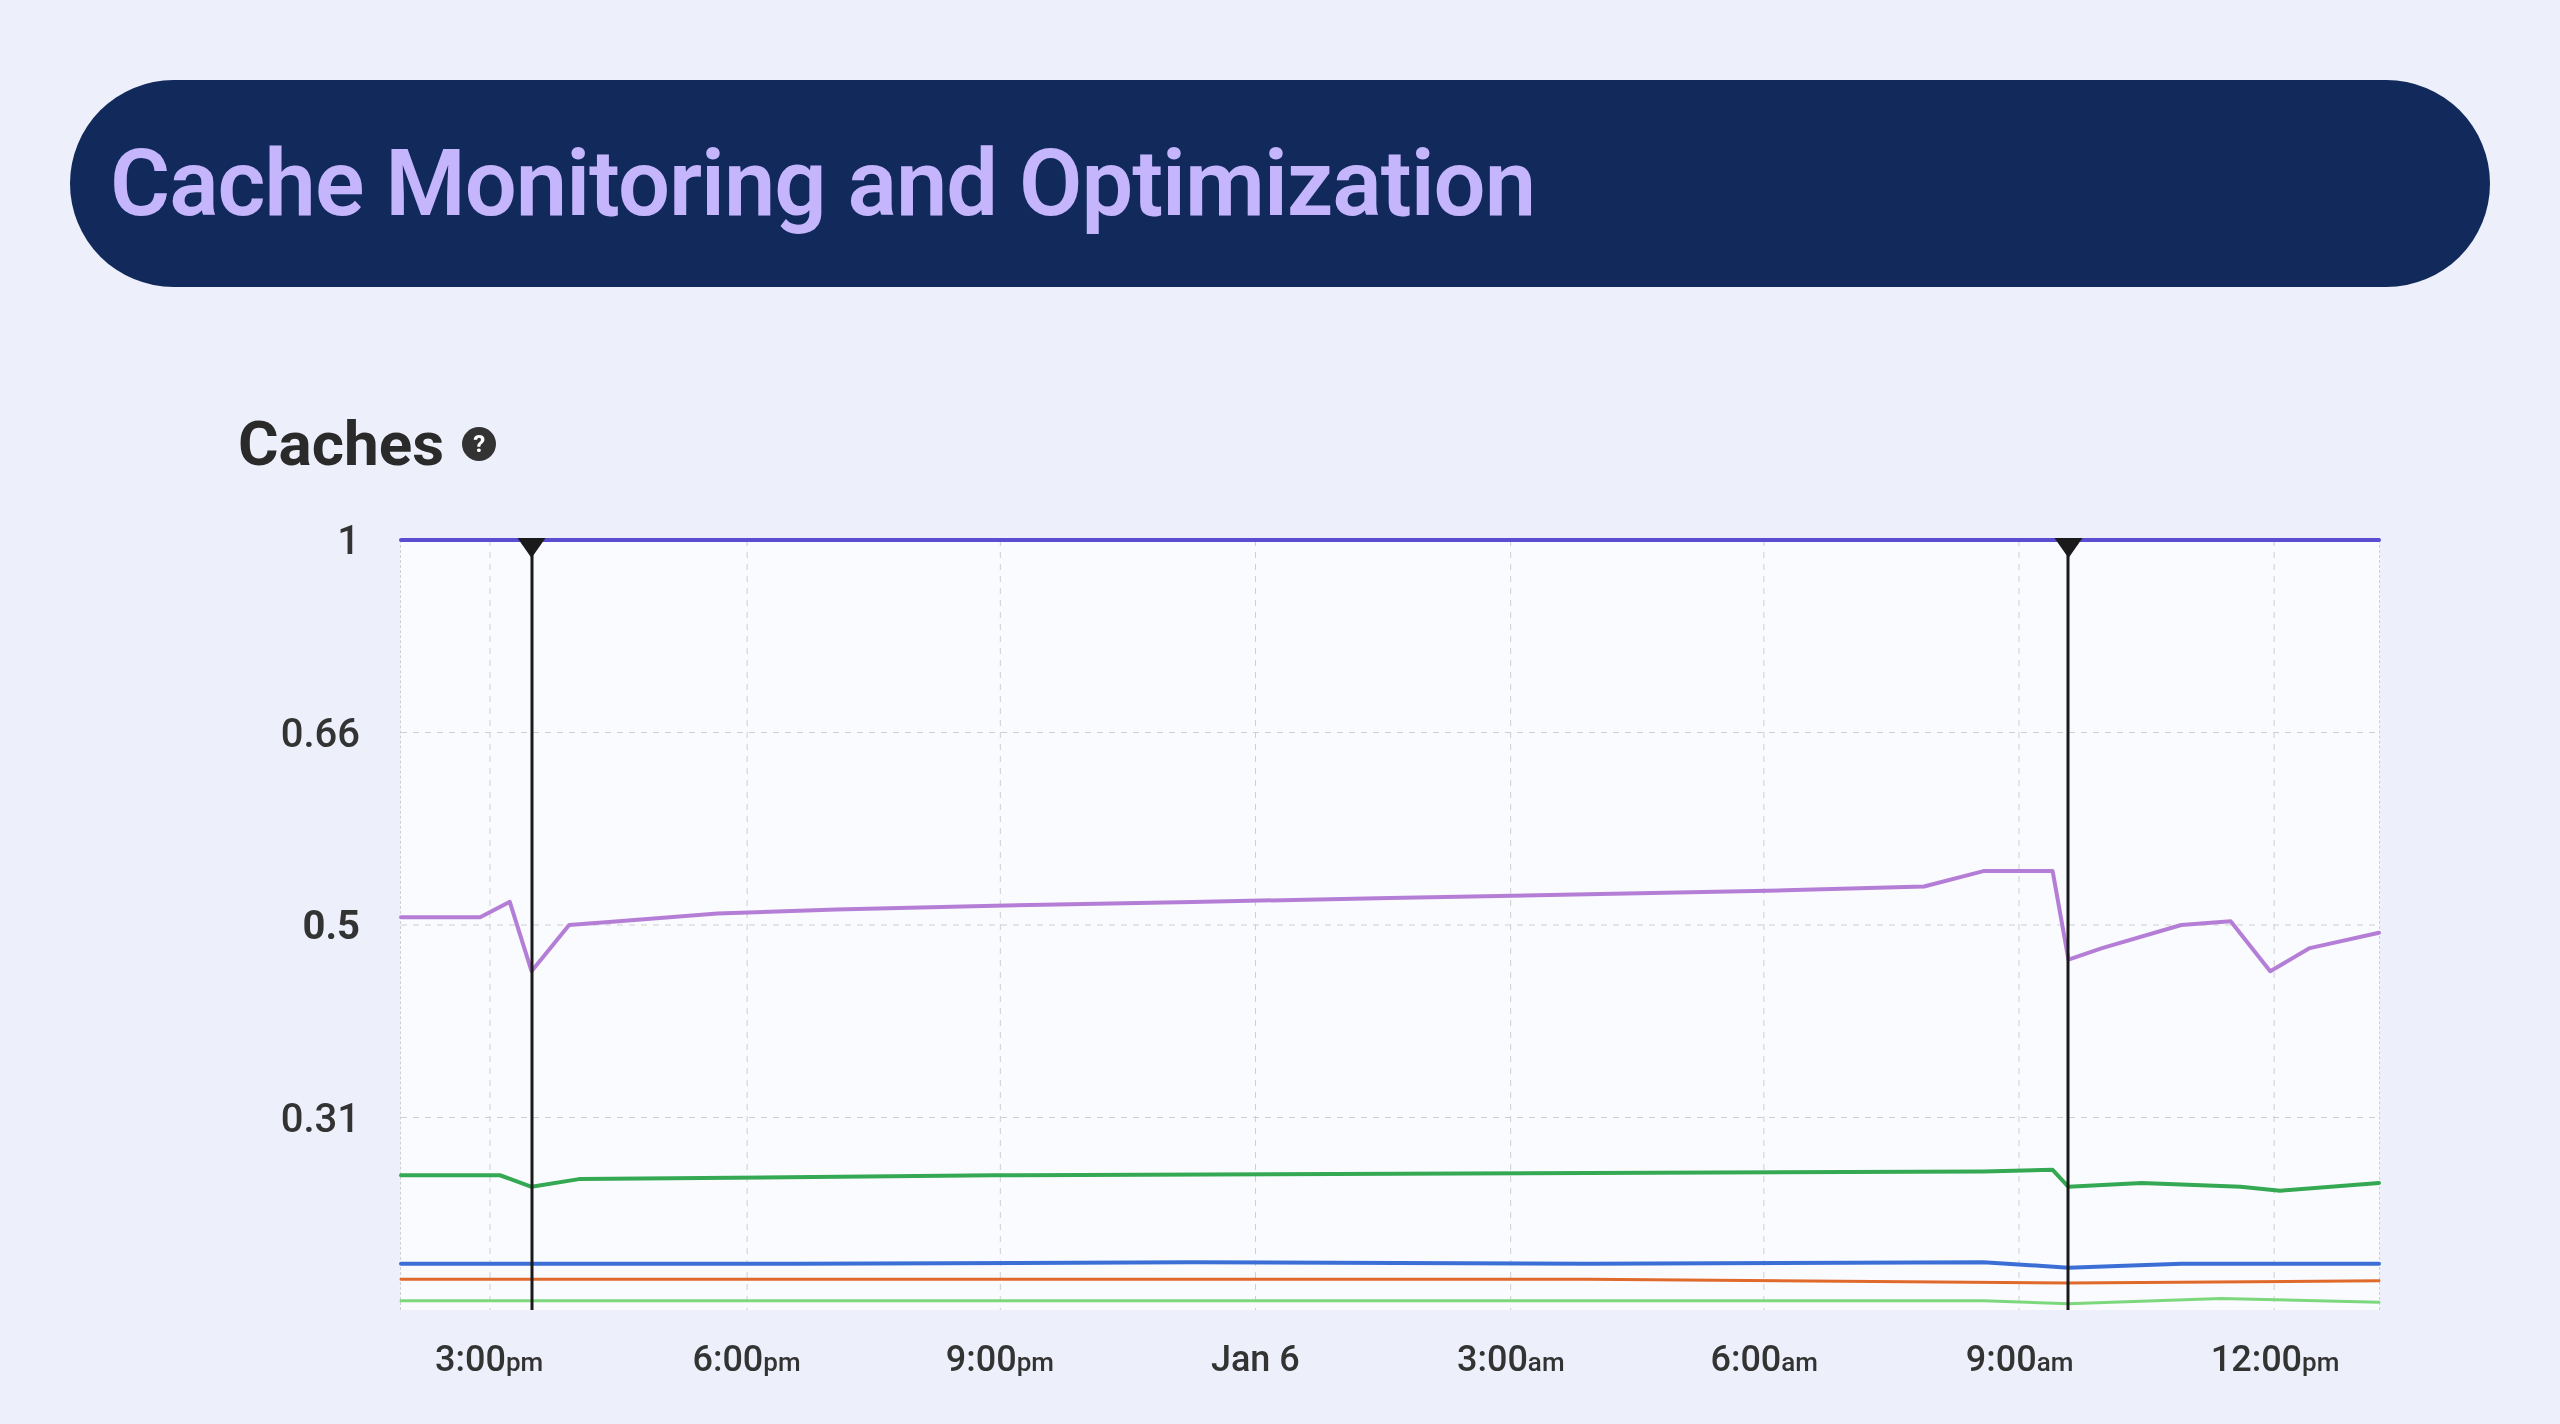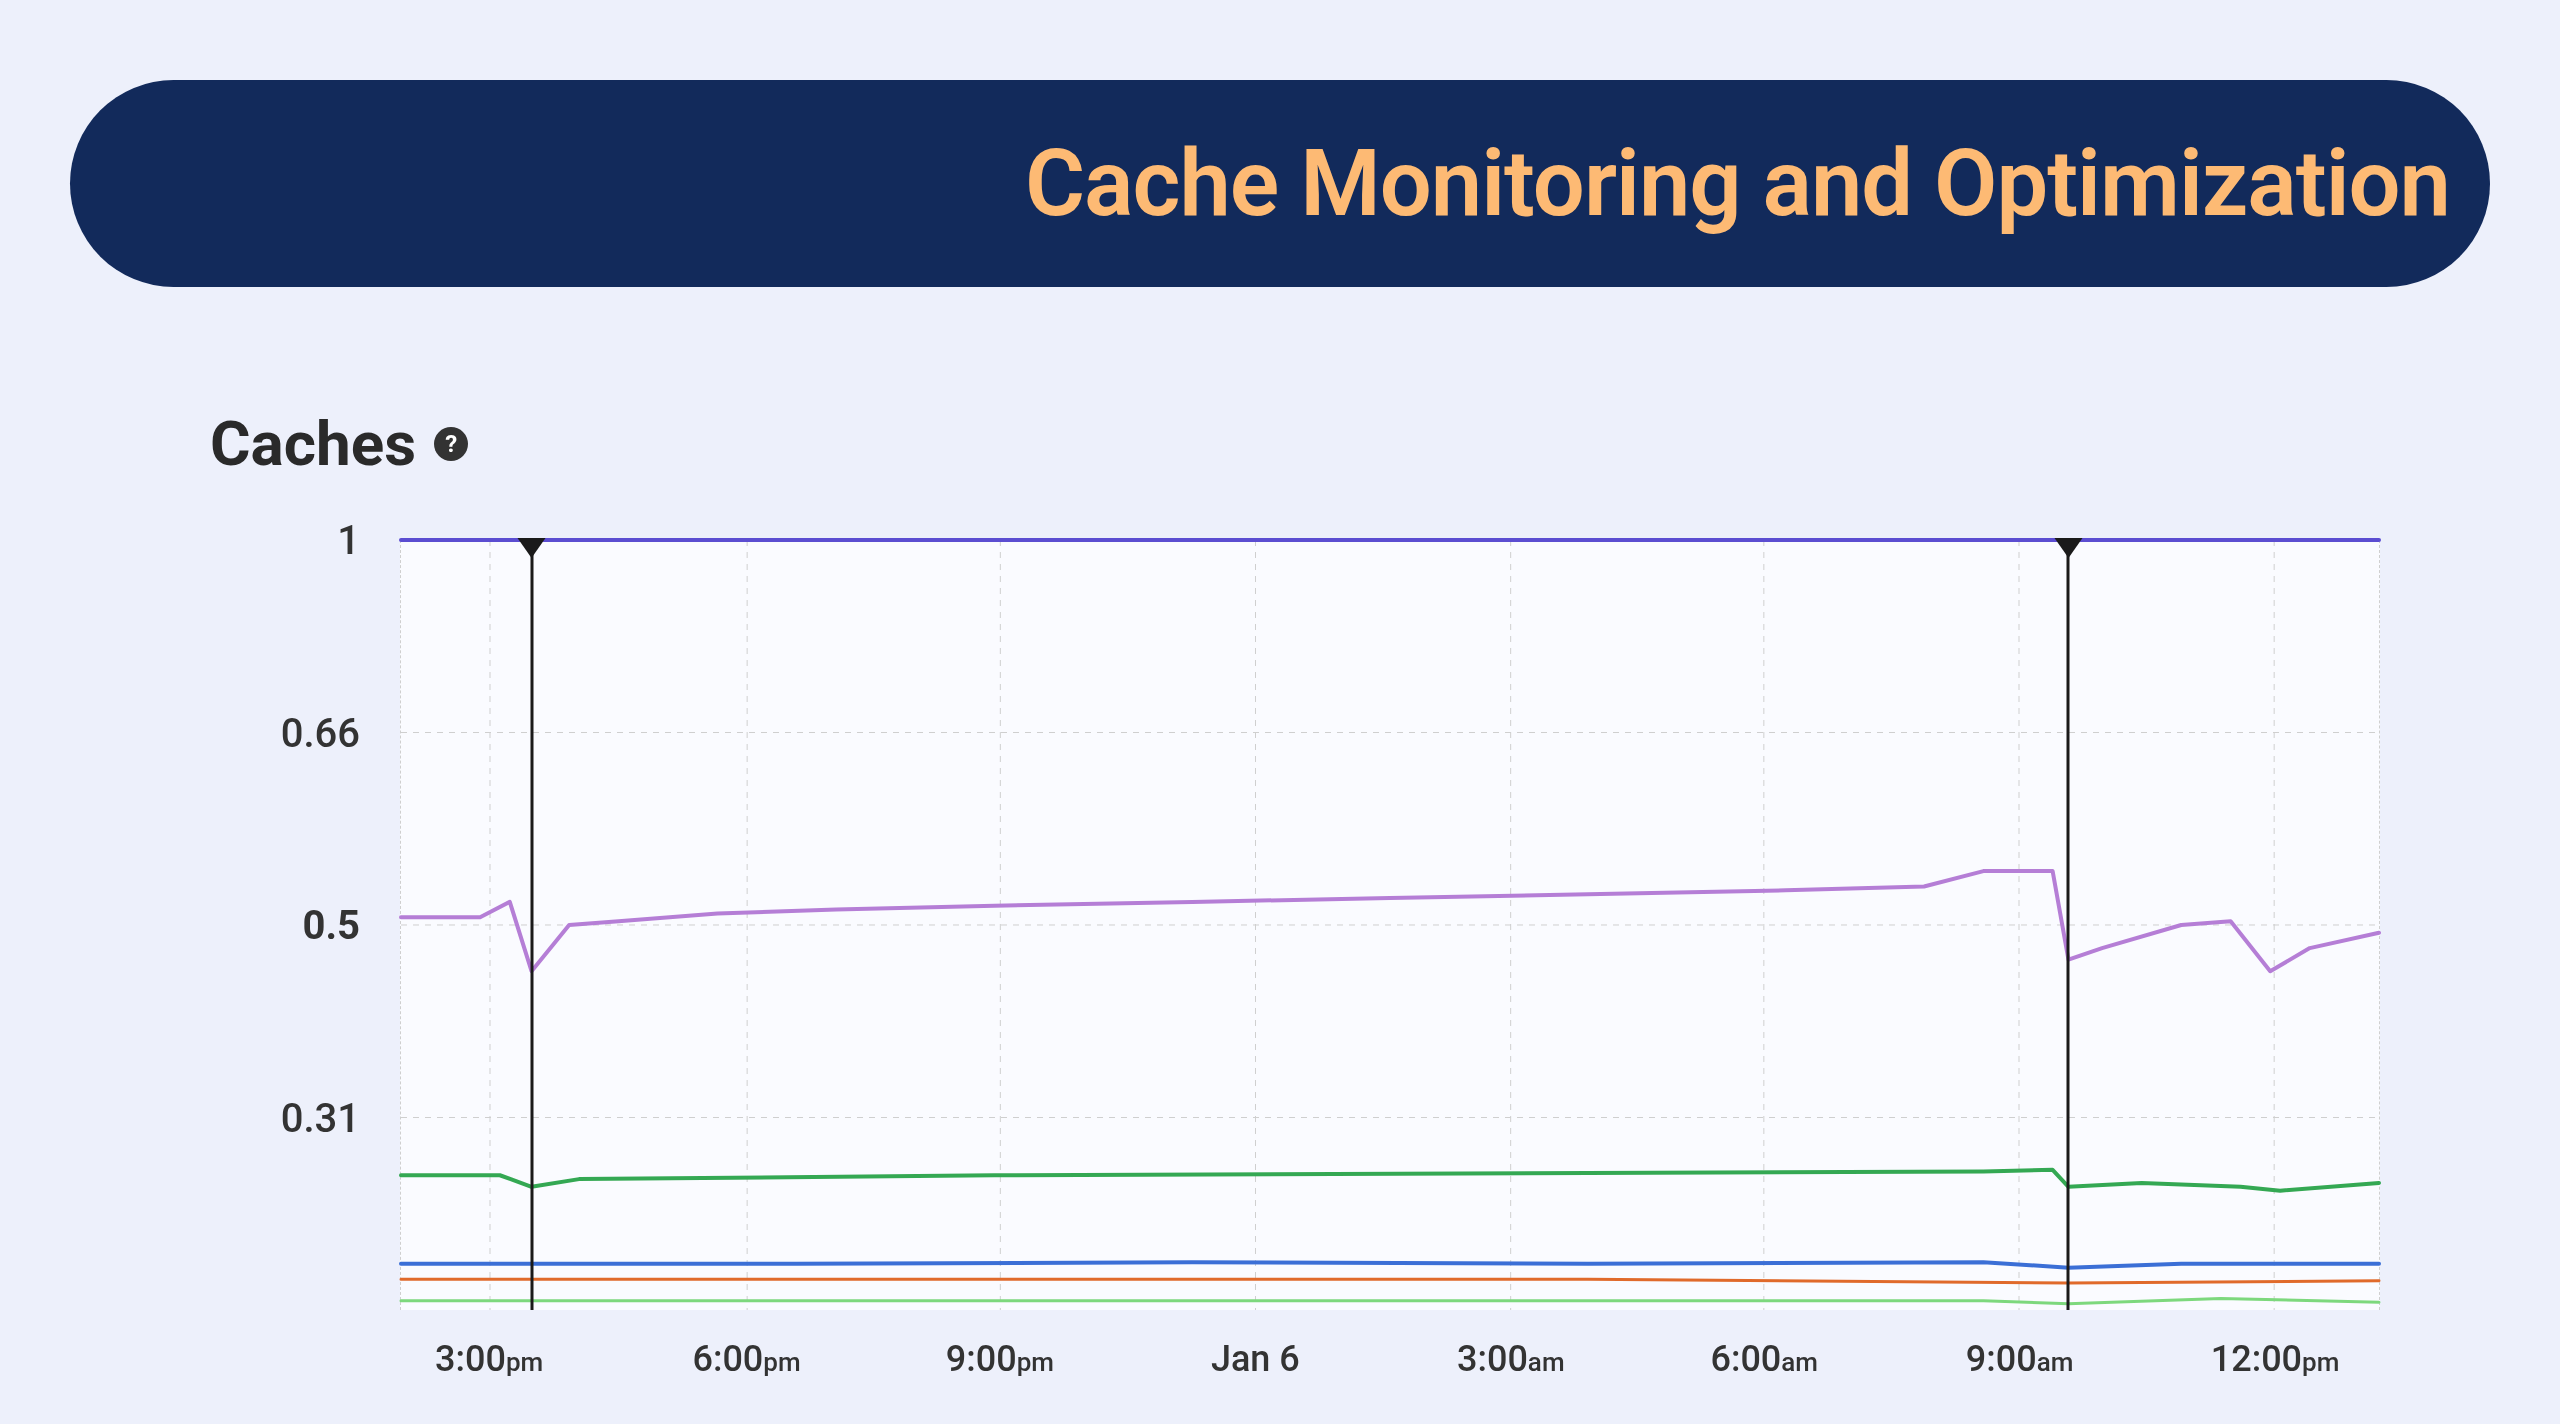--- a/index.html
+++ b/index.html
@@ -5,40 +5,41 @@
   * { box-sizing: border-box; margin: 0; padding: 0; }
   body {
     background: #edf0fb;
     font-family: -apple-system, BlinkMacSystemFont, "Segoe UI", Roboto, Helvetica, Arial, sans-serif;
     width: 2560px;
     height: 1424px;
     padding: 80px 60px;
   }
   .banner {
     background: #122a5b;
-    color: #fdba74;
+    color: #c4b5fd;
     border-radius: 200px;
-    text-align: right;
+    text-align: left;
     padding: 50px 40px;
     font-size: 92px;
     font-weight: 600;
     letter-spacing: -1px;
     margin: 0 10px 120px 10px;
   }
   .section-title {
     display: flex;
     align-items: center;
     gap: 18px;
     margin-left: 150px;
     margin-bottom: 60px;
   }
   .section-title-text {
     font-size: 62px;
     font-weight: 700;
     color: #2a2a2a;
+    margin-left: 28px;
   }
   .help-icon {
     width: 34px;
     height: 34px;
     border-radius: 50%;
     background: #333;
     color: #fff;
     font-size: 24px;
     font-weight: 700;
     display: inline-flex;

